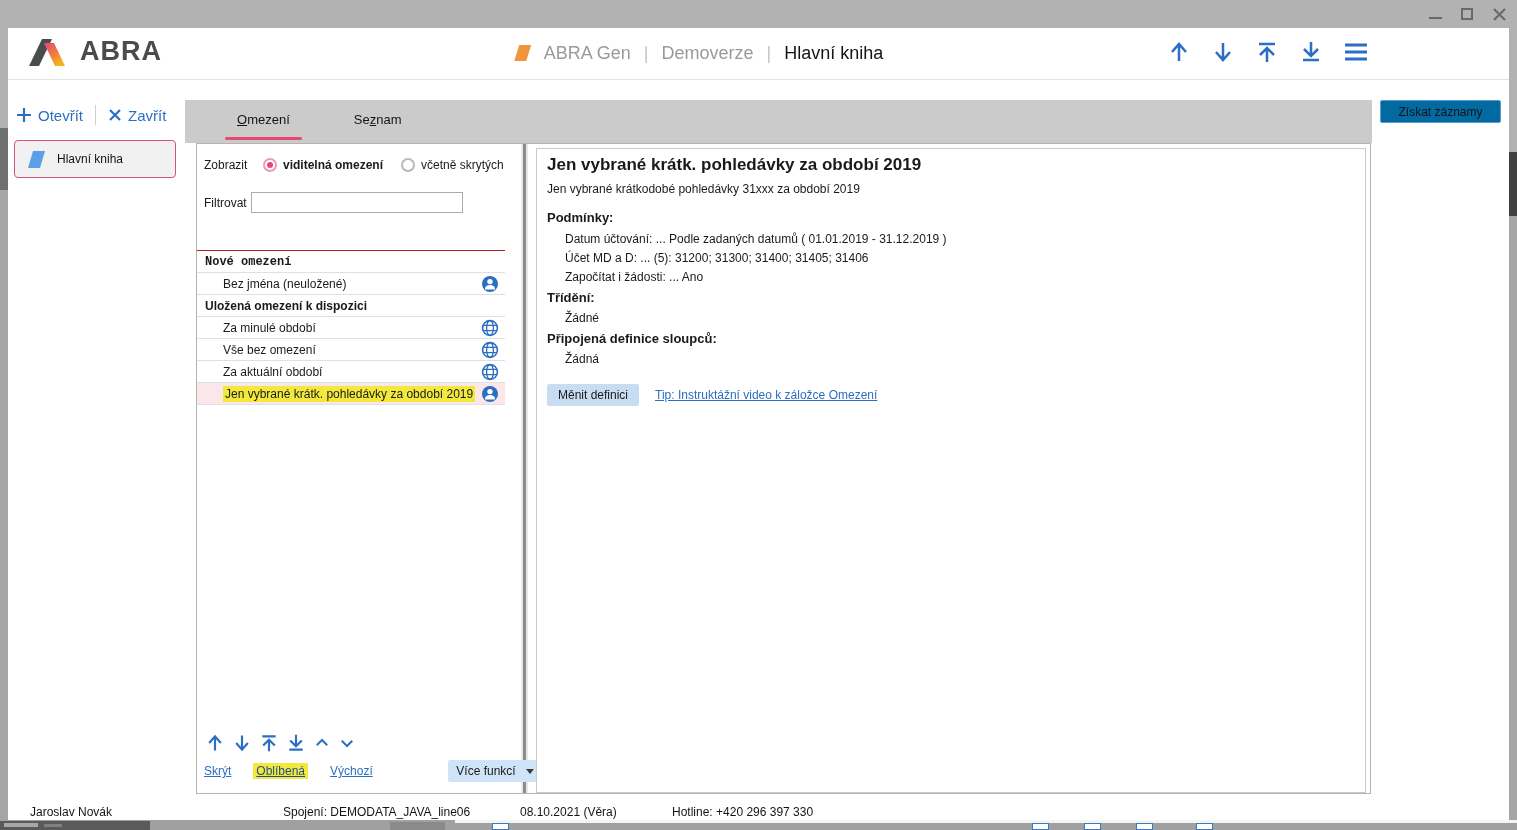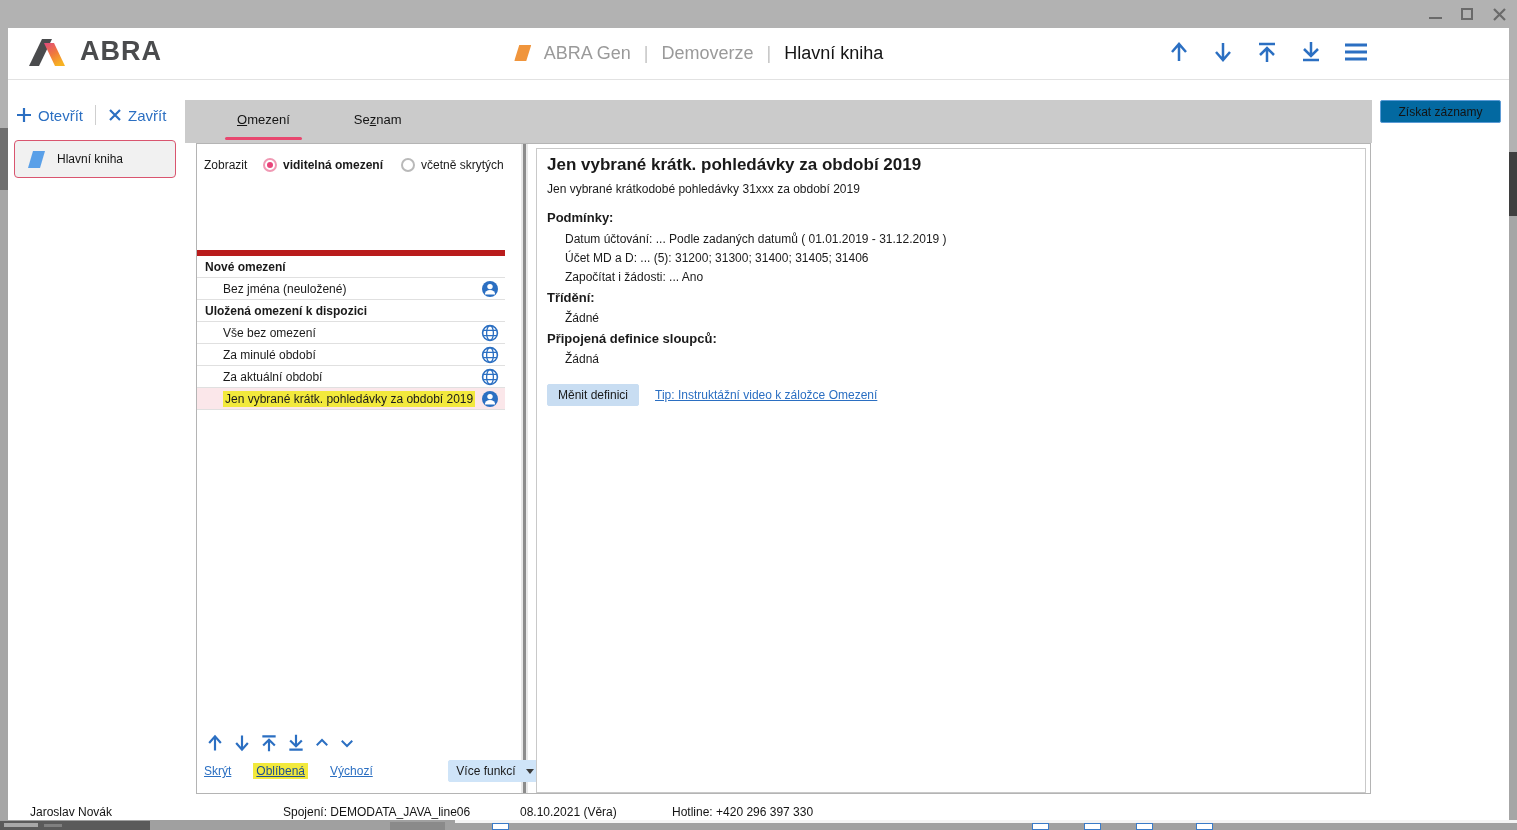--- a/index.html
+++ b/index.html
@@ -70,21 +70,21 @@
   .radio-circ.sel { border-color:#f099b4; }
   .radio-circ.sel::after { content:""; position:absolute; left:2px; top:2px; width:6px; height:6px; border-radius:50%; background:#e8447a; }
   .radio-opt .rlabel.bold { font-weight:bold; }
 
   .row-filtrovat { position:absolute; left:204px; top:192px; display:flex; align-items:center; }
   .lbl-filtrovat { width:47px; font-size:12px; }
   .filter-input { width:212px; height:21px; border:1px solid #ababab; background:#fff; font-size:12px; padding:0 4px; font-family:inherit; }
 
   .omezeni-list { position:absolute; left:197px; top:250px; width:308px; }
   .list-header { padding:4px 8px 3px 8px; font-weight:bold; font-size:12px; border-bottom:1px solid #e0e0e0; }
-  .omezeni-list .list-header:first-child { border-top:6px solid #b91c1c; }
+  .omezeni-list .list-header:first-child { border-top:1px solid #b91c1c;font-family:Liberation Mono, monospace; }
   .list-row { display:flex; align-items:center; height:22px; padding:0 6px 0 26px; border-bottom:1px solid #e0e0e0; cursor:pointer; }
   .list-row .rowlabel { flex:1; font-size:12px; white-space:nowrap; }
   .list-row.selected { background:#fbe7ea; }
   .hl-yellow { background:#f2e93c; padding:1px 2px; }
 
   .list-arrows { position:absolute; left:205px; top:733px; display:flex; align-items:center; gap:7px; }
   .list-arrows .icn { cursor:pointer; }
 
   .footer-links { position:absolute; left:204px; top:763px; display:flex; align-items:center; gap:22px; }
   .flink { color:#2b6fc2; text-decoration:underline; font-size:12px; cursor:pointer; }
@@ -248,42 +248,46 @@
         <div class="radio-circ sel"></div>
         <span class="rlabel bold">viditelná omezení</span>
       </div>
       <div class="radio-opt">
         <div class="radio-circ"></div>
         <span class="rlabel">včetně skrytých</span>
       </div>
     </div>
   </div>
 
+  <div class="row-filtrovat">
+    <span class="lbl-filtrovat">Filtrovat</span>
+    <input class="filter-input" type="text" value="" style="">
+  </div>
 
   <div class="omezeni-list">
     <div class="list-header">Nové omezení</div>
     <div class="list-row">
       <span class="rowlabel">Bez jména (neuložené)</span>
       <svg width="18" height="18" viewBox="0 0 18 18">
         <circle cx="9" cy="9" r="8" fill="#2b6fc2"></circle>
         <circle cx="9" cy="6.6" r="2.7" fill="#fff"></circle>
         <path d="M3.8 14.6 a5.2 4.6 0 0 1 10.4 0" fill="#fff"></path>
       </svg>
     </div>
     <div class="list-header">Uložená omezení k dispozici</div>
     <div class="list-row">
-      <span class="rowlabel">Vše bez omezení</span>
+      <span class="rowlabel">Za minulé období</span>
       <svg width="18" height="18" viewBox="0 0 18 18">
         <circle cx="9" cy="9" r="7.4" fill="none" stroke="#2b6fc2" stroke-width="1.6"></circle>
         <ellipse cx="9" cy="9" rx="3.4" ry="7.4" fill="none" stroke="#2b6fc2" stroke-width="1.3"></ellipse>
         <path d="M2 6.4 H16 M2 11.6 H16" stroke="#2b6fc2" stroke-width="1.3" fill="none"></path>
       </svg>
     </div>
     <div class="list-row">
-      <span class="rowlabel">Za minulé období</span>
+      <span class="rowlabel">Vše bez omezení</span>
       <svg width="18" height="18" viewBox="0 0 18 18">
         <circle cx="9" cy="9" r="7.4" fill="none" stroke="#2b6fc2" stroke-width="1.6"></circle>
         <ellipse cx="9" cy="9" rx="3.4" ry="7.4" fill="none" stroke="#2b6fc2" stroke-width="1.3"></ellipse>
         <path d="M2 6.4 H16 M2 11.6 H16" stroke="#2b6fc2" stroke-width="1.3" fill="none"></path>
       </svg>
     </div>
     <div class="list-row">
       <span class="rowlabel">Za aktuální období</span>
       <svg width="18" height="18" viewBox="0 0 18 18">
         <circle cx="9" cy="9" r="7.4" fill="none" stroke="#2b6fc2" stroke-width="1.6"></circle>

